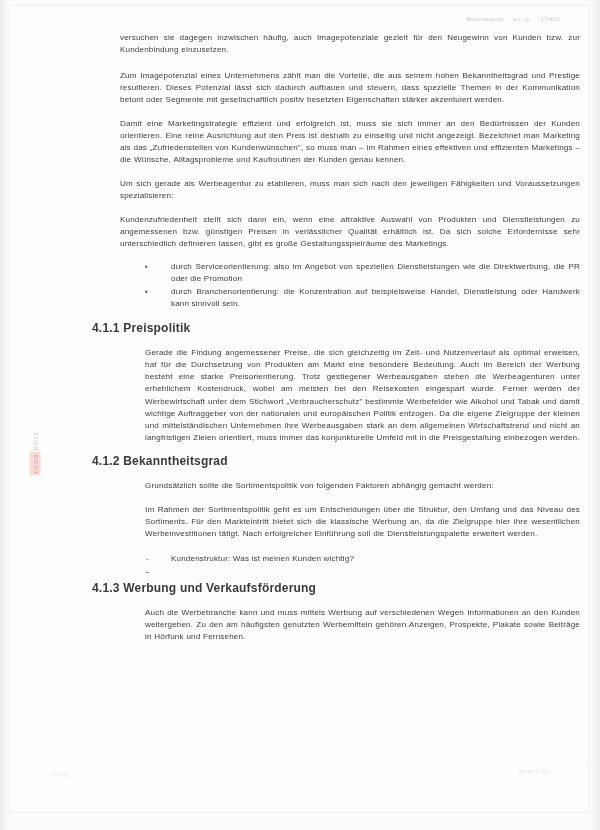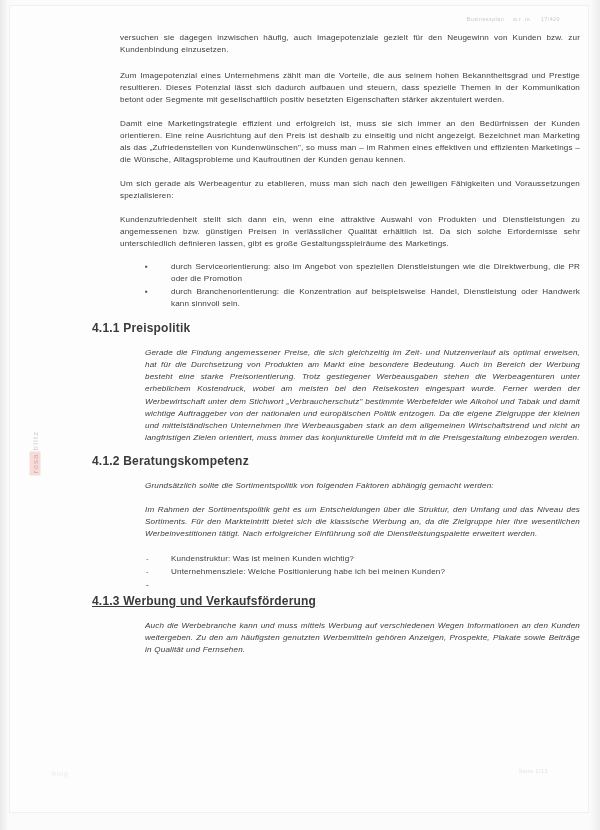--- a/index.html
+++ b/index.html
@@ -77,36 +77,35 @@
     line-height: 12.1px;
     color: #3c3c3c;
     text-align: justify;
     margin: 0 0 11.5px 0;
     letter-spacing: 0.15px;
     word-spacing: 0.3px;
   }
   .para.hang-in {
     margin-left: 25px;
     width: 435px;
-    font-style: italic;
   }
 
   
   .para.first { margin-bottom: 14px; }
 
   
   .heading {
     font-size: 12px;
     line-height: 12px;
     color: #3a3a3a;
     margin: 4px 0 13px -28px;
     letter-spacing: 0.2px;
     white-space: nowrap;
   }
-  .heading.tight { margin-top: 17px; text-decoration: underline; }
+  .heading.tight { margin-top: 17px; }
 
   
   .bullets {
     margin: 0 0 12px 25px;
     padding: 0;
     list-style: none;
     width: 435px;
   }
   .bullets li {
     position: relative;
@@ -233,43 +232,42 @@
         </li>
         <li>
           <span class="bullet-mark">▪</span>
           <span>durch Branchenorientierung: die Konzentration auf beispielsweise Handel, Dienstleistung oder Handwerk kann sinnvoll sein.</span>
         </li>
       </ul>
 
       <h3 class="heading">4.1.1 Preispolitik</h3>
       <p class="para hang-in">Gerade die Findung angemessener Preise, die sich gleichzeitig im Zeit- und Nutzenverlauf als optimal erweisen, hat für die Durchsetzung von Produkten am Markt eine besondere Bedeutung. Auch im Bereich der Werbung besteht eine starke Preisorientierung. Trotz gestiegener Werbeausgaben stehen die Werbeagenturen unter erheblichem Kostendruck, wobei am meisten bei den Reisekosten eingespart wurde. Ferner werden der Werbewirtschaft unter dem Stichwort „Verbraucherschutz" bestimmte Werbefelder wie Alkohol und Tabak und damit wichtige Auftraggeber von der nationalen und europäischen Politik entzogen. Da die eigene Zielgruppe der kleinen und mittelständischen Unternehmen ihre Werbeausgaben stark an dem allgemeinen Wirtschaftstrend und nicht an langfristigen Zielen orientiert, muss immer das konjunkturelle Umfeld mit in die Preisgestaltung einbezogen werden.</p>
 
-      <h3 class="heading">4.1.2 Beratungskompetenz</h3>
+      <h3 class="heading">4.1.2 Bekanntheitsgrad</h3>
       <p class="para hang-in">Grundsätzlich sollte die Sortimentspolitik von folgenden Faktoren abhängig gemacht werden:</p>
       <p class="para hang-in">Im Rahmen der Sortimentspolitik geht es um Entscheidungen über die Struktur, den Umfang und das Niveau des Sortiments. Für den Markteintritt bietet sich die klassische Werbung an, da die Zielgruppe hier ihre wesentlichen Werbeinvestitionen tätigt. Nach erfolgreicher Einführung soll die Dienstleistungspalette erweitert werden.</p>
 
       <ul class="dashes">
         <li>
           <span class="dash-mark">-</span>
           <span>Kundenstruktur: Was ist meinen Kunden wichtig?</span>
         </li>
         <li>
           <span class="dash-mark">-</span>
-          <span>Unternehmensziele: Welche Positionierung habe ich bei meinen Kunden?</span>
         </li>
         <li>
           <span class="dash-mark">-</span>
         </li>
         <li>
           <span class="dash-mark">-</span>
         </li>
       </ul>
 
       <h3 class="heading tight">4.1.3 Werbung und Verkaufsförderung</h3>
-      <p class="para hang-in">Auch die Werbebranche kann und muss mittels Werbung auf verschiedenen Wegen Informationen an den Kunden weitergeben. Zu den am häufigsten genutzten Werbemitteln gehören Anzeigen, Prospekte, Plakate sowie Beiträge in Qualität und Fernsehen.</p>
+      <p class="para hang-in">Auch die Werbebranche kann und muss mittels Werbung auf verschiedenen Wegen Informationen an den Kunden weitergeben. Zu den am häufigsten genutzten Werbemitteln gehören Anzeigen, Prospekte, Plakate sowie Beiträge in Hörfunk und Fernsehen.</p>
 
     </div>
 
     <div class="watermark">
       <div class="wm-rot">
         <span class="wm-a">rosa</span><span class="wm-b">blitz</span>
       </div>
     </div>
 
     <div class="footer-left">blog</div>

